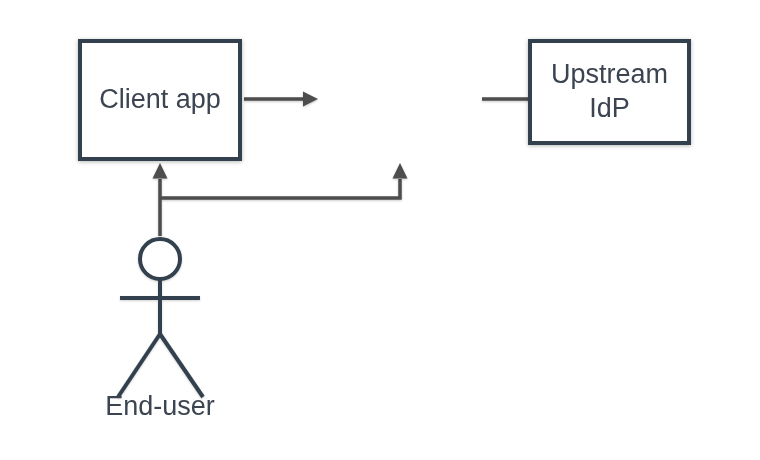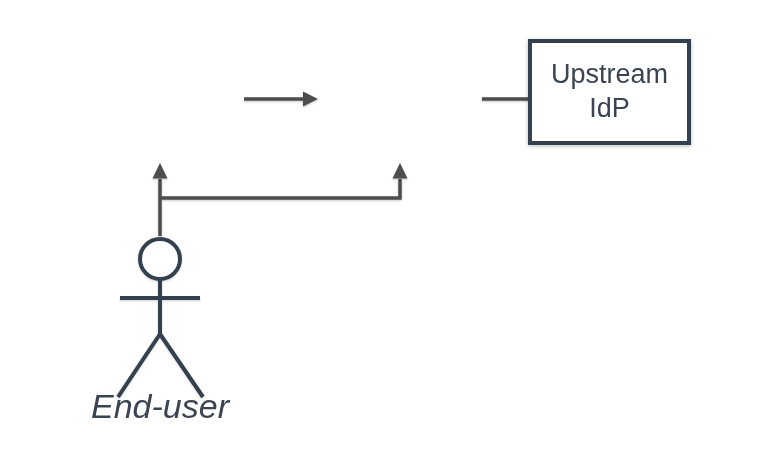--- a/index.html
+++ b/index.html
@@ -39,23 +39,22 @@
   .node-client-app { left: 78px;  top: 39px; width: 164px; height: 122px; }
   .node-dex        { left: 318px; top: 39px; width: 162px; height: 122px; }
   .node-upstream   { left: 528px; top: 39px; width: 163px; height: 106px; }
   .actor-label {
     position: absolute;
     left: 80px;
     top: 393px;
     width: 160px;
     text-align: center;
     color: var(--text, #3b4450);
-    font-size: 34px;
+    font-size: 27px;
     line-height: 27px;
-    font-style: italic;
   }
 </style>
 </head>
 <body>
 
 <div class="canvas">
 
   <svg class="edges-svg" viewBox="0 0 760 460">
 
     <g class="connector" fill="none" style="stroke: var(--connector,#4d4d4d);" stroke-width="3.5">
@@ -77,20 +76,23 @@
 
     <g class="actor-figure" fill="none" style="stroke: var(--node-border,#33404e);" stroke-width="4">
       <circle cx="160" cy="259" r="20" fill="#ffffff"></circle>
       <path d="M160,279 V336"></path>
       <path d="M120,298 H200"></path>
       <path d="M160,334 L118,397"></path>
       <path d="M160,334 L203,397"></path>
     </g>
   </svg>
 
+  <div class="node node-client-app">
+    <span class="node-label">Client app</span>
+  </div>
 
 
   <div class="node node-upstream">
     <span class="node-label">Upstream IdP</span>
   </div>
 
   <div class="actor-label">End-user</div>
 
 </div>
 

